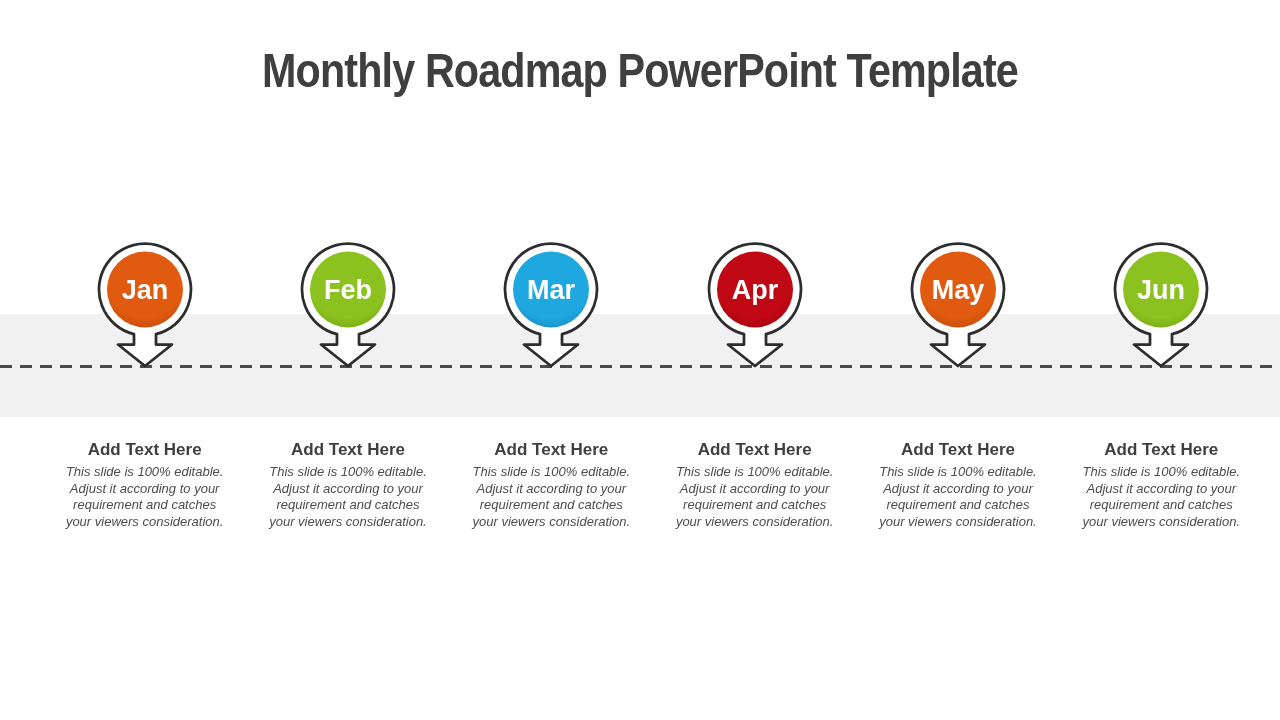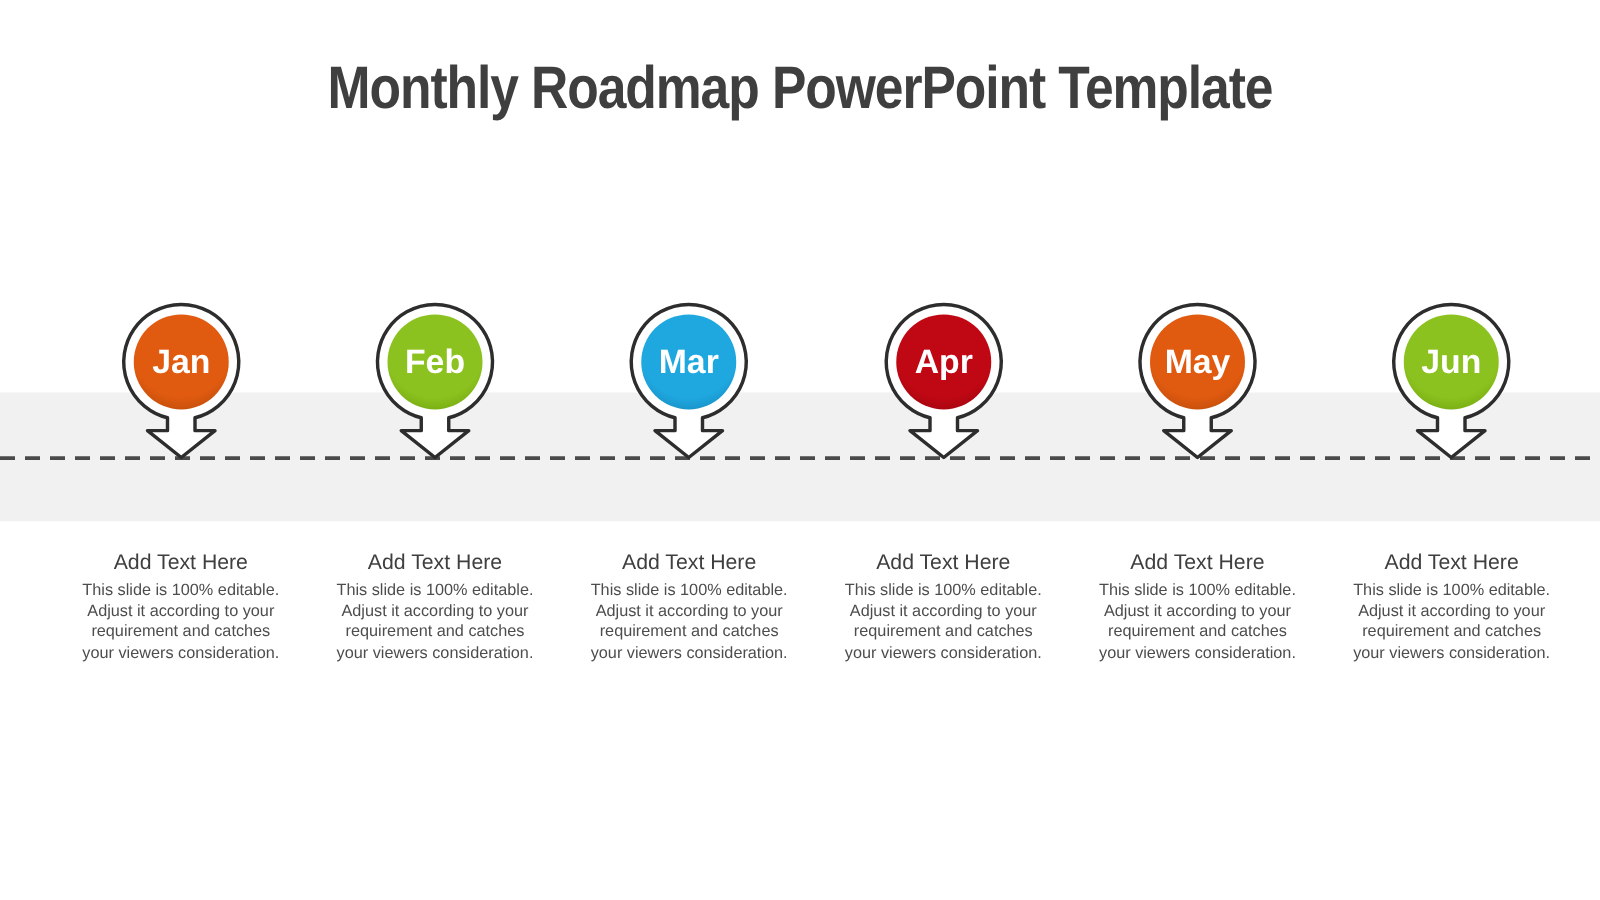--- a/index.html
+++ b/index.html
@@ -68,25 +68,26 @@
   .texts {
     position: absolute;
     top: 440px;
     left: 50%;
     transform: translateX(-50%);
     width: 200px;
     text-align: center;
   }
   .col-heading {
     font-size: 17px;
-    font-weight: normal;
+    font-weight: bold;
     margin-bottom: 4px;
   }
   .col-body {
     font-size: 13px;
+    font-style: italic;
     line-height: 16.5px;
     white-space: pre-line;
   }
 </style>
 </head>
 <body>
 
 <div class="slide">
   <h1 class="title" style="color: rgb(63, 63, 63);">Monthly Roadmap PowerPoint Template</h1>
   <div class="band" style="background: rgb(241, 241, 241);"></div>

